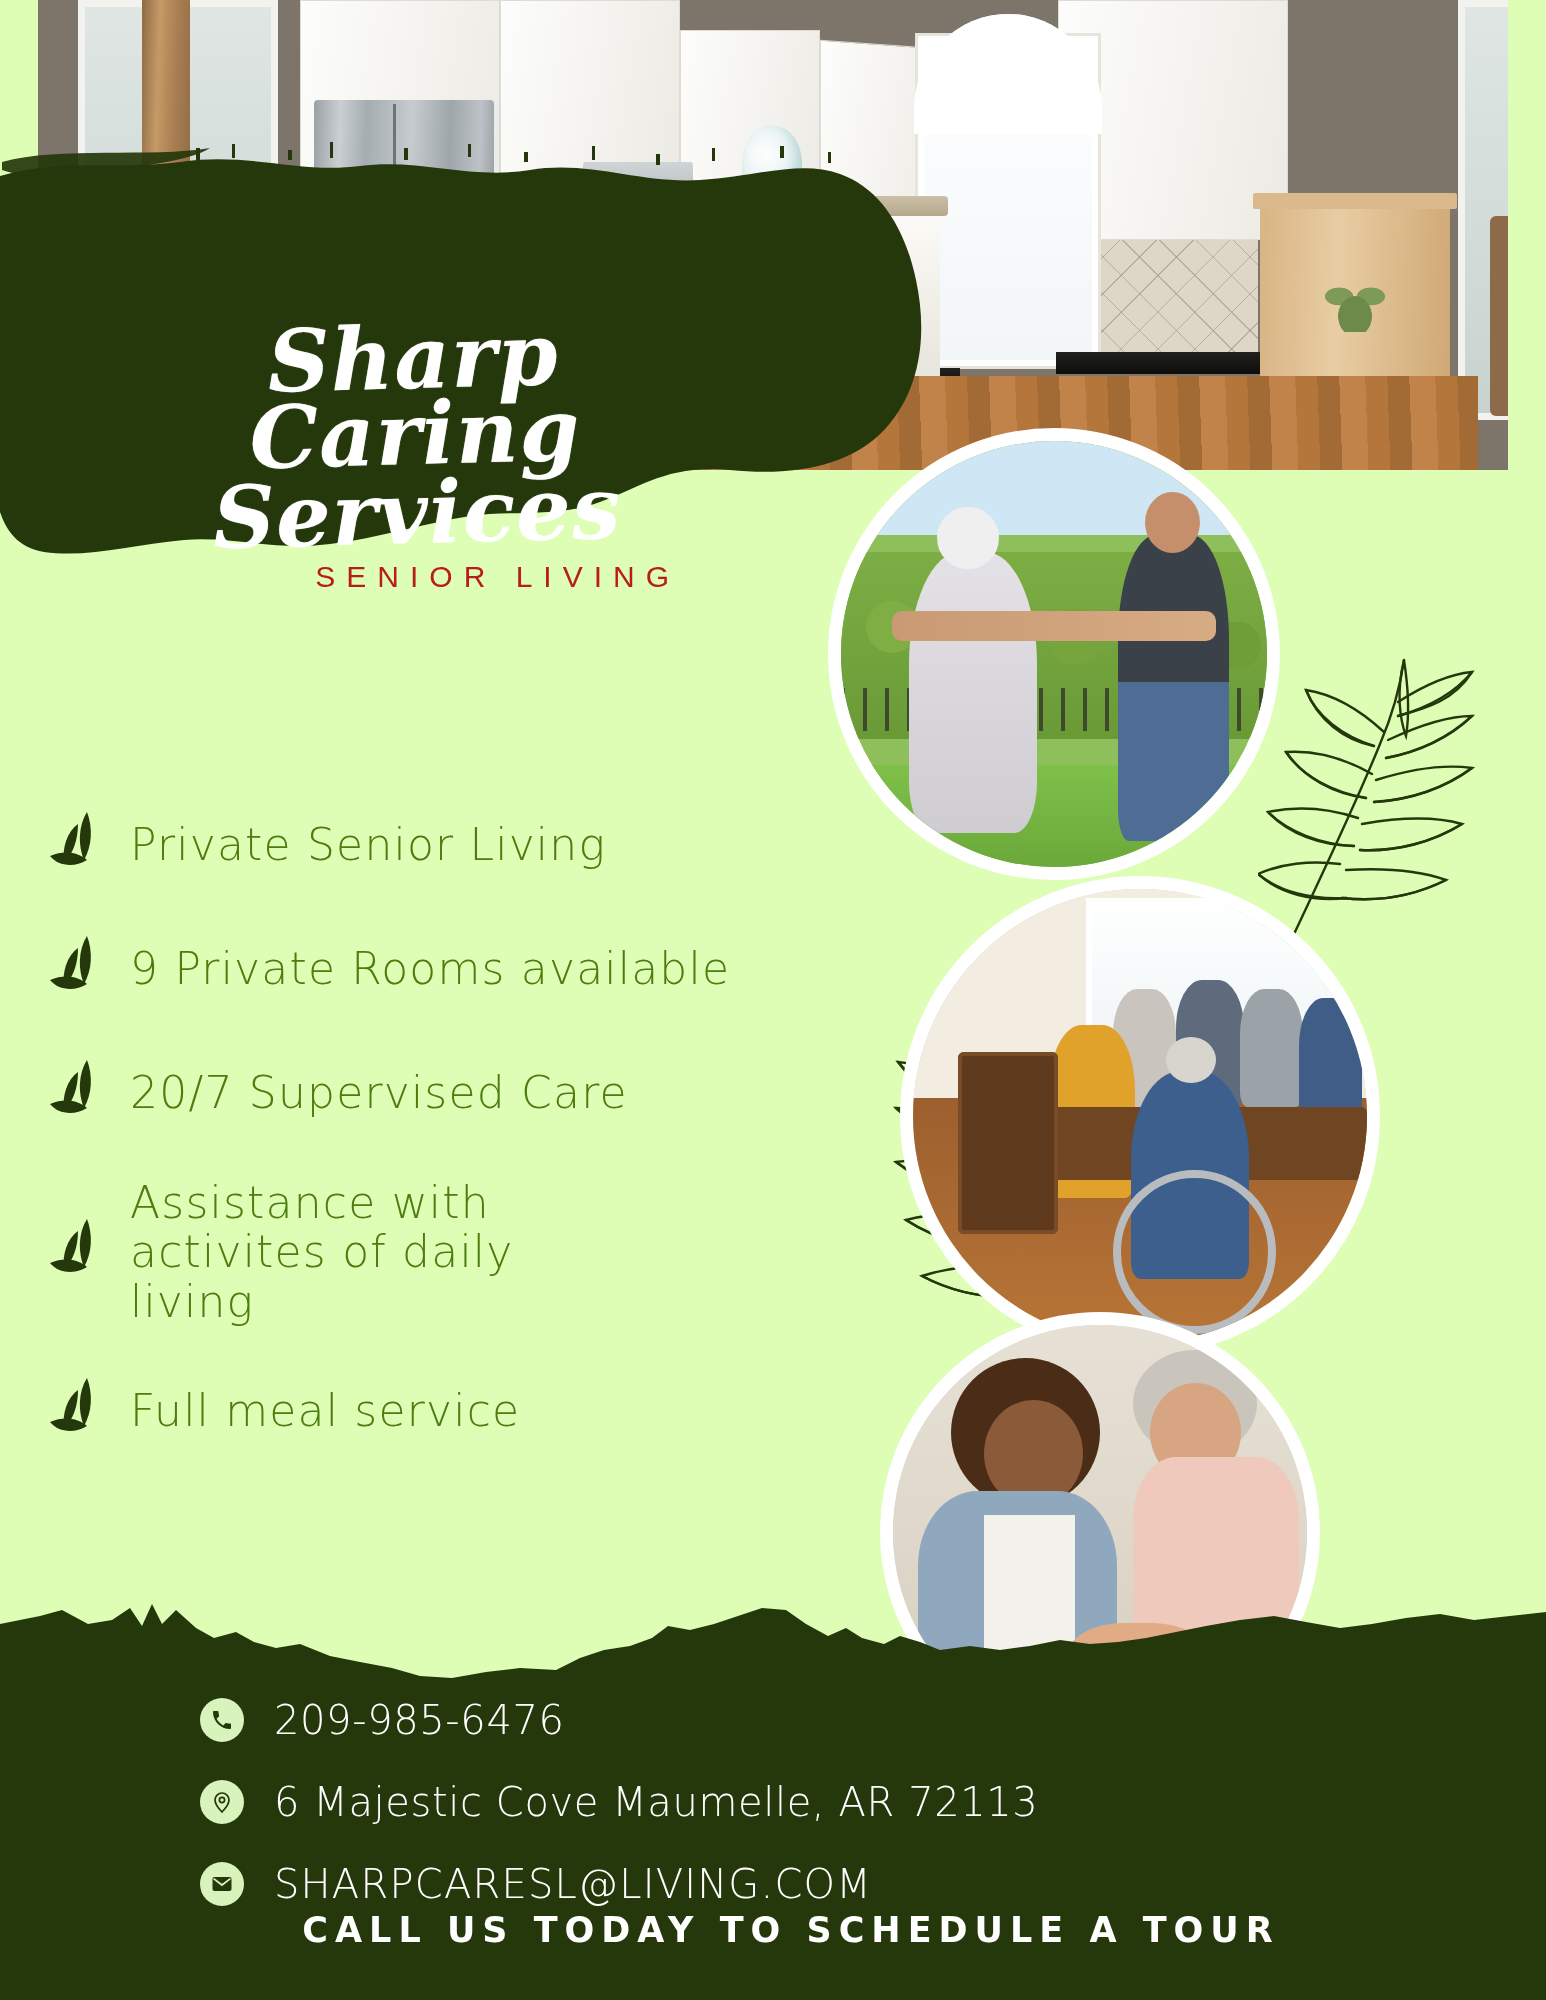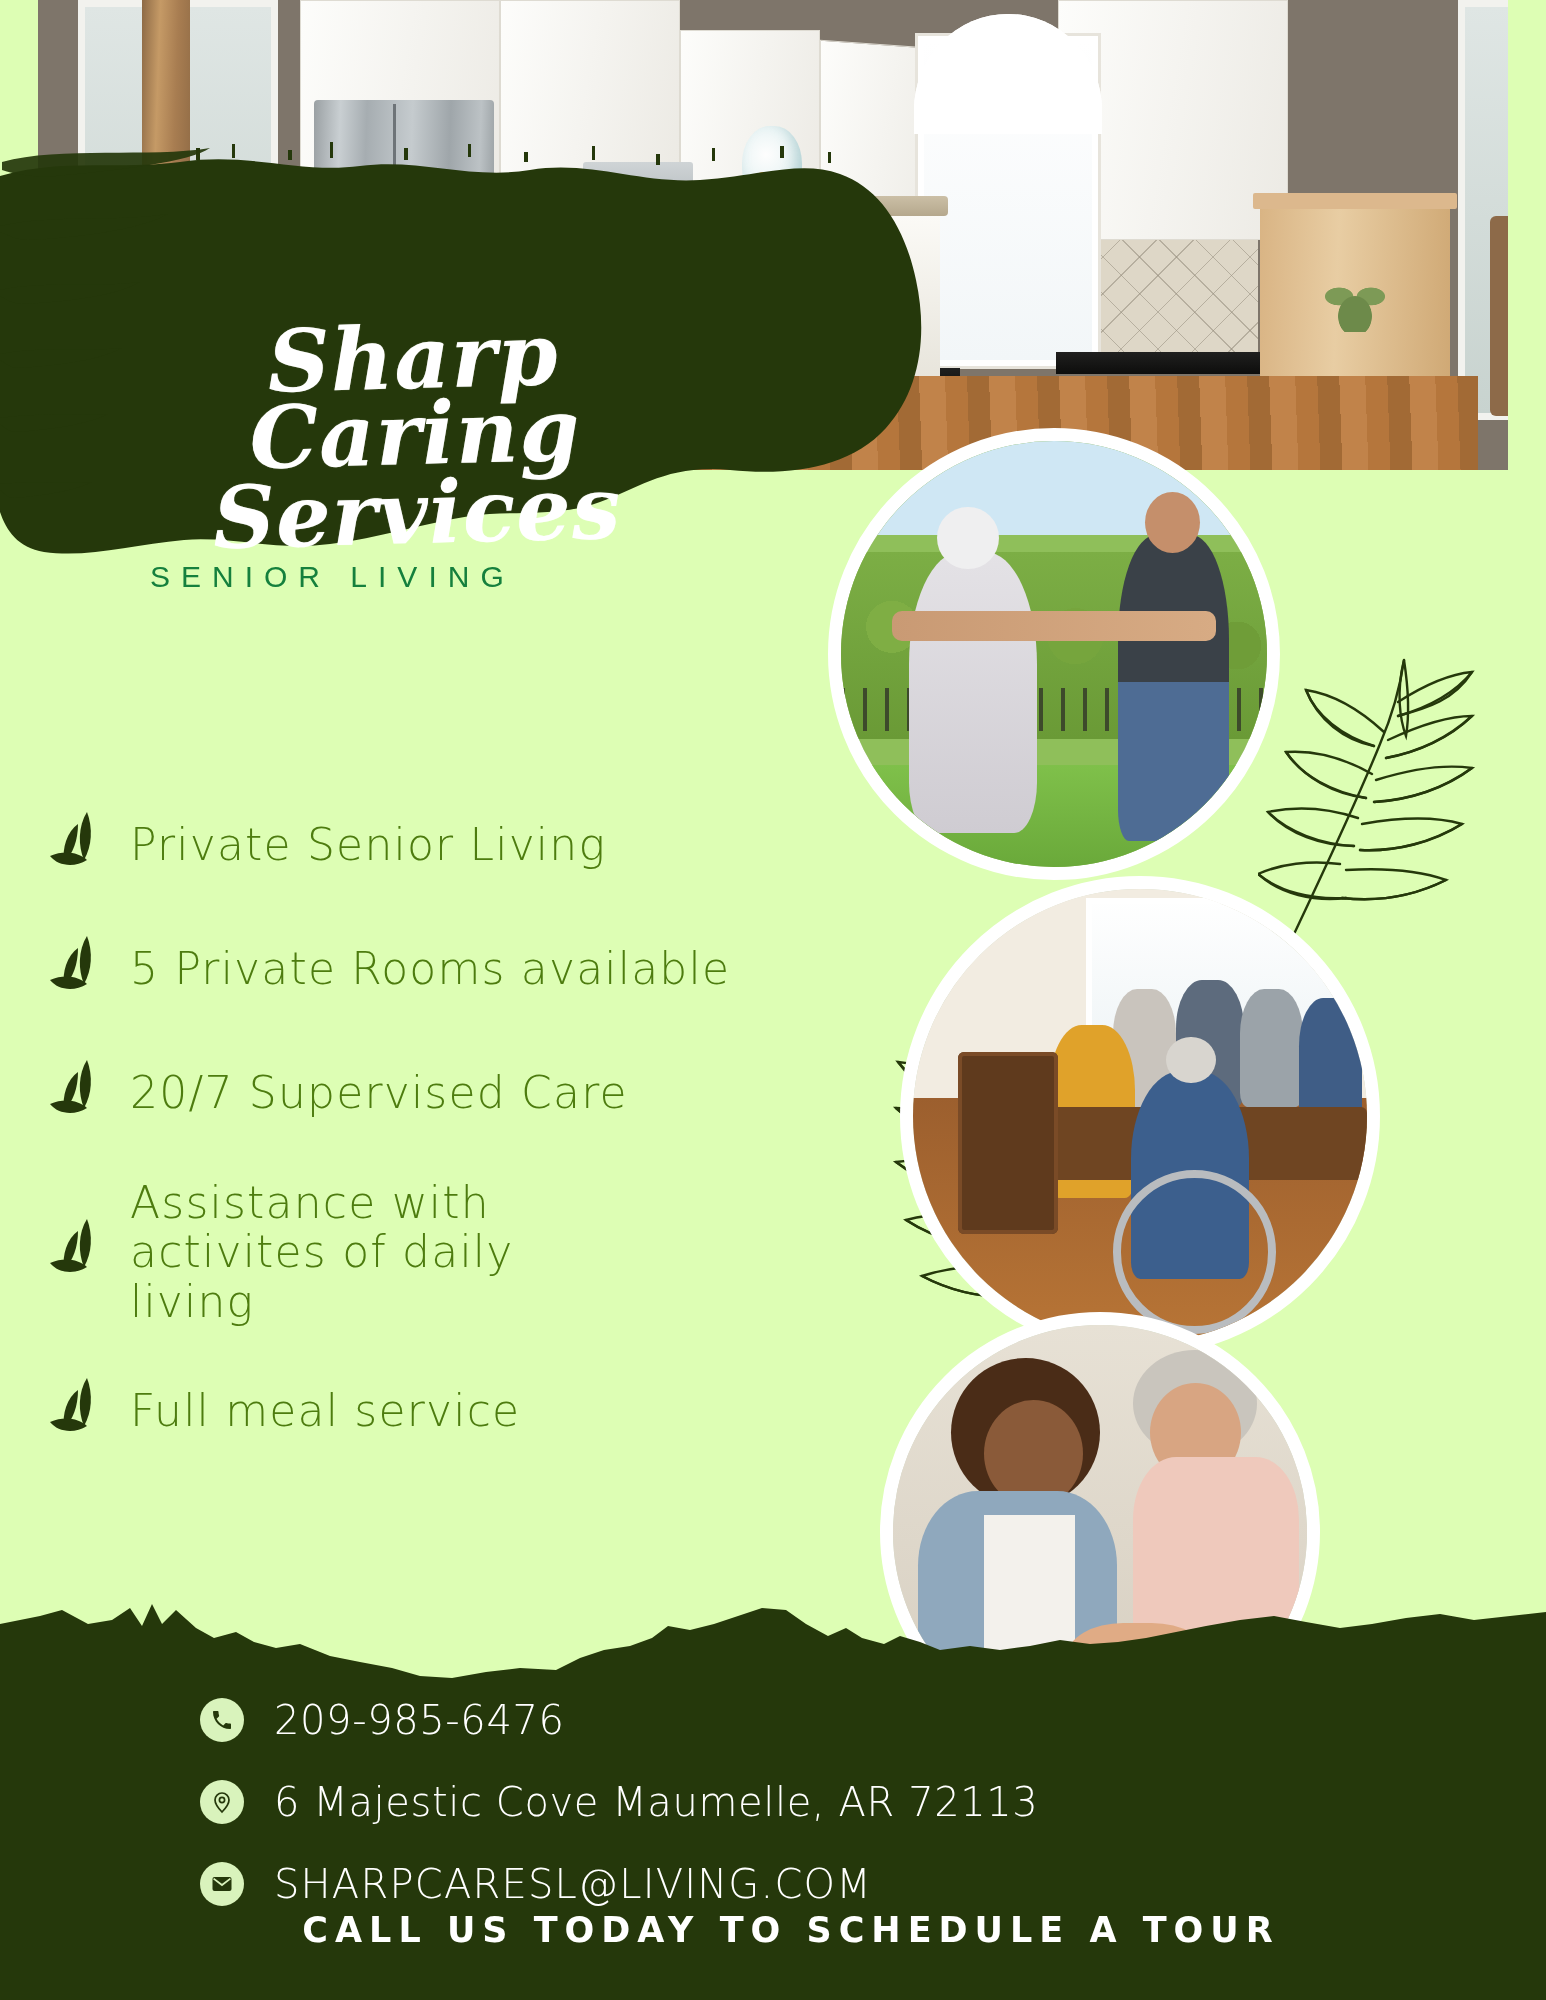--- a/index.html
+++ b/index.html
@@ -72,22 +72,22 @@
     position:absolute;left:150px;top:320px;width:530px;
     color:#ffffff;text-align:center;line-height:.88;
     font-family:"DejaVu Serif", serif;
     font-style:italic;font-weight:700;
     font-size:86px;letter-spacing:1px;
     text-shadow:0 0 1px rgba(255,255,255,.5);
     transform:rotate(-1.5deg);
   }
   .brand-title .l2{display:block;margin-top:4px;}
   .brand-sub{
-    position:absolute;left:150px;top:560px;width:530px;text-align:left;
-    color:#15803d;font-size:30px;letter-spacing:11px;font-weight:300;
+    position:absolute;left:150px;top:560px;width:530px;text-align:right;
+    color:#b91c1c;font-size:30px;letter-spacing:11px;font-weight:300;
     font-family:"Liberation Sans", sans-serif;
   }
 
   
   .features{position:absolute;left:40px;top:806px;width:760px;}
   .feature{display:flex;align-items:center;margin-bottom:46px;}
   .feature .leaf{flex:0 0 78px;height:78px;position:relative;margin-right:12px;}
   .feature .leaf svg{position:absolute;left:0;top:0;width:78px;height:78px;}
   .feature .txt{
     color:#4d7c0f;font-size:44px;line-height:1.12;letter-spacing:1.2px;
@@ -376,21 +376,21 @@
     <div class="feature">
       <span class="leaf">
         <svg viewBox="0 0 78 78" aria-hidden="true">
           <g fill="#25380b">
             <path d="M47,6 C53,22 52,40 44,54 C38,40 38,20 47,6 Z"></path>
             <path d="M38,18 C38,34 33,48 24,56 C22,42 27,26 38,18 Z"></path>
             <path d="M10,50 C24,44 38,46 47,54 C34,62 18,60 10,50 Z"></path>
           </g>
         </svg>
       </span>
-      <span class="txt">5 Private Rooms available</span>
+      <span class="txt">9 Private Rooms available</span>
     </div>
 
     <div class="feature">
       <span class="leaf">
         <svg viewBox="0 0 78 78" aria-hidden="true">
           <g fill="#25380b">
             <path d="M47,6 C53,22 52,40 44,54 C38,40 38,20 47,6 Z"></path>
             <path d="M38,18 C38,34 33,48 24,56 C22,42 27,26 38,18 Z"></path>
             <path d="M10,50 C24,44 38,46 47,54 C34,62 18,60 10,50 Z"></path>
           </g>

